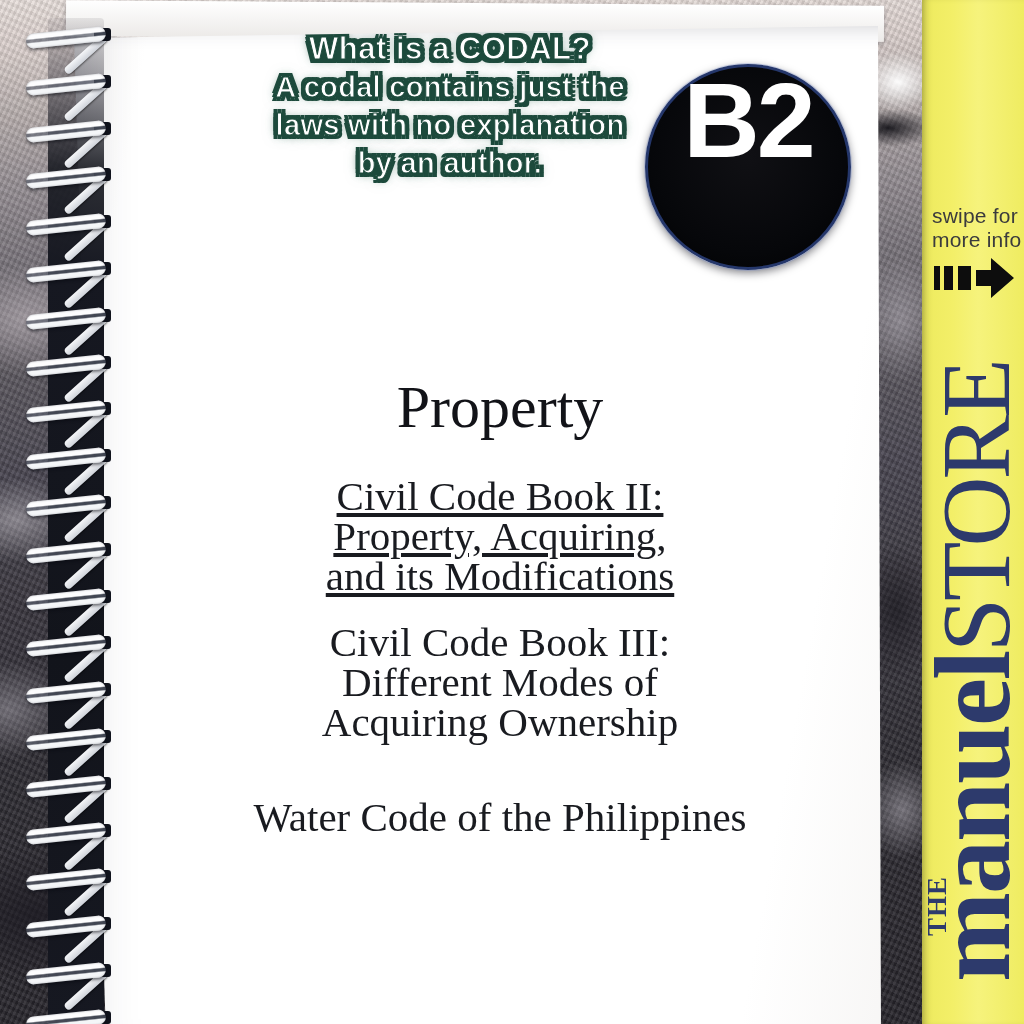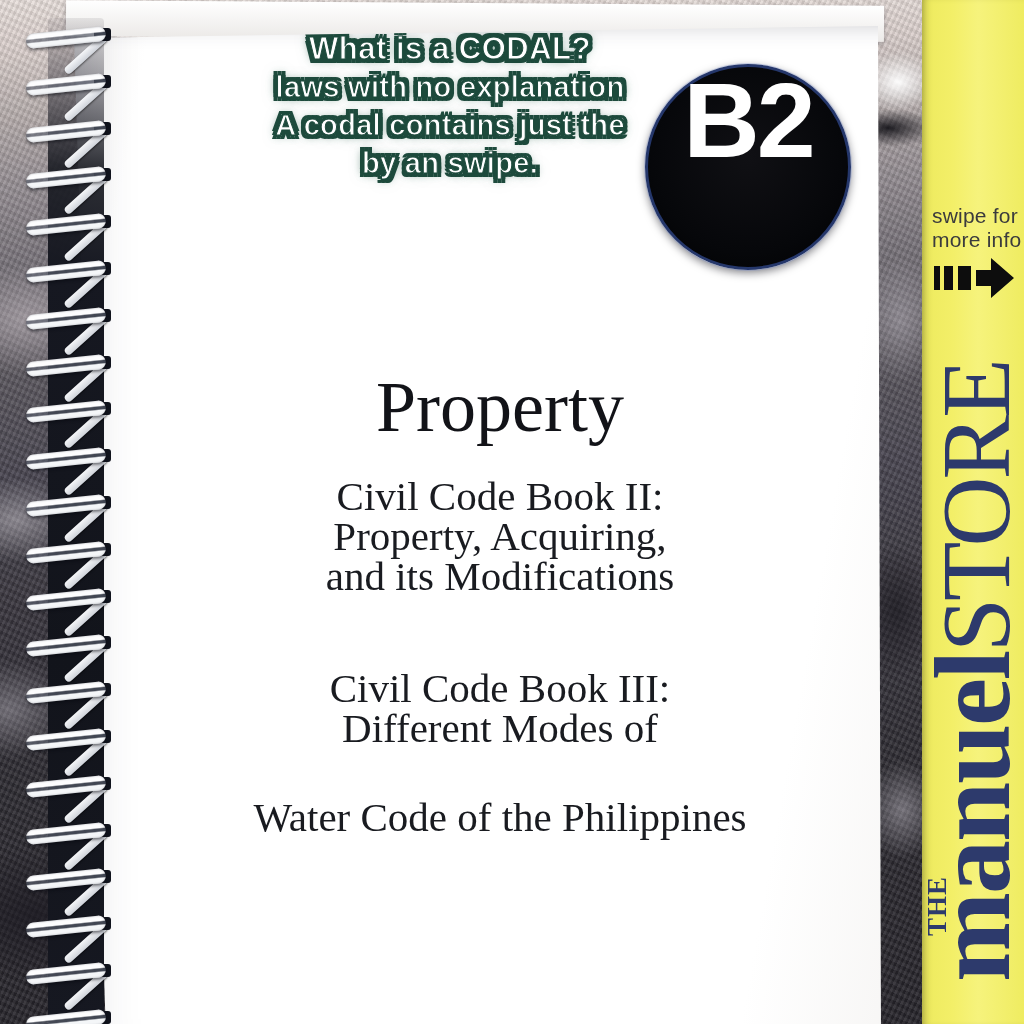--- a/index.html
+++ b/index.html
@@ -53,23 +53,23 @@
   
   .badge{
     position:absolute;left:585px;top:44px;width:200px;height:200px;border-radius:50%;
     background:radial-gradient(circle at 50% 45%, #101014 0%, #06070a 65%, #000 100%);
     border:3px solid #25376b;box-shadow:0 0 0 1px rgba(130,150,210,.35), 0 3px 8px rgba(10,10,20,.5);
     display:flex;align-items:flex-start;justify-content:center;
   }
   .badge span{color:#fff;font-size:106px;font-weight:700;letter-spacing:-3px;line-height:1;padding-bottom:6px;}
   
   .cover-text{position:absolute;left:70px;width:740px;text-align:center;color:#17181c;font-family:"Liberation Serif",serif;}
-  .title{top:339px;font-size:72px;line-height:96px;color:#121318;}
+  .title{top:339px;font-size:60px;line-height:96px;color:#121318;}
   .sec{font-size:41px;line-height:40px;color:#191b20;}
-  .sec1{top:456px;} .sec2{top:602px;margin-top:46px;} .sec3{top:777px;}
+  .sec1{top:456px;text-decoration:underline;} .sec2{top:602px;} .sec3{top:777px;}
   
   .spiral{position:absolute;left:18px;top:0;width:130px;height:1024px;}
   .spine{
     position:absolute;left:30px;top:18px;width:56px;height:1006px;border-radius:4px;
     background:linear-gradient(180deg, rgba(90,84,92,.12) 0, rgba(55,54,64,.5) 70px, rgba(25,27,34,.9) 150px, #161821 260px, #12141b 640px, #161821 1006px);
   }
   .coil{position:absolute;left:0;width:120px;height:47px;}
   .coil .slot{position:absolute;left:76px;top:4px;width:17px;height:13px;background:#10131c;border-radius:3px;z-index:2;}
   .coil .wire-d{
     position:absolute;left:34px;top:8px;width:54px;height:8px;border-radius:4px;z-index:1;
@@ -105,40 +105,41 @@
 
   <div class="backdrop"></div>
 
   <div class="back-sheet"></div>
 
   <div class="page">
     <div class="page-inner-shade"></div>
 
     <div class="codal-note">
       <div class="codal-q">What is a CODAL?</div>
+      <div class="codal-a">A codal contains just the</div>
       <div class="codal-a">laws with no explanation</div>
-      <div class="codal-a">A codal contains just the</div>
-      <div class="codal-a">by an swipe.</div>
+      <div class="codal-a">by an author.</div>
     </div>
 
     <div class="badge">
       <span>B2</span>
     </div>
 
     <div class="cover-text title">Property</div>
 
     <div class="cover-text sec sec1">
       <div>Civil Code Book II:</div>
       <div>Property, Acquiring,</div>
       <div>and its Modifications</div>
     </div>
 
     <div class="cover-text sec sec2">
       <div>Civil Code Book III:</div>
       <div>Different Modes of</div>
+      <div>Acquiring Ownership</div>
     </div>
 
     <div class="cover-text sec sec3">
       <div>Water Code of the Philippines</div>
     </div>
   </div>
 
   <div class="spiral">
     <div class="spine"></div>
 

